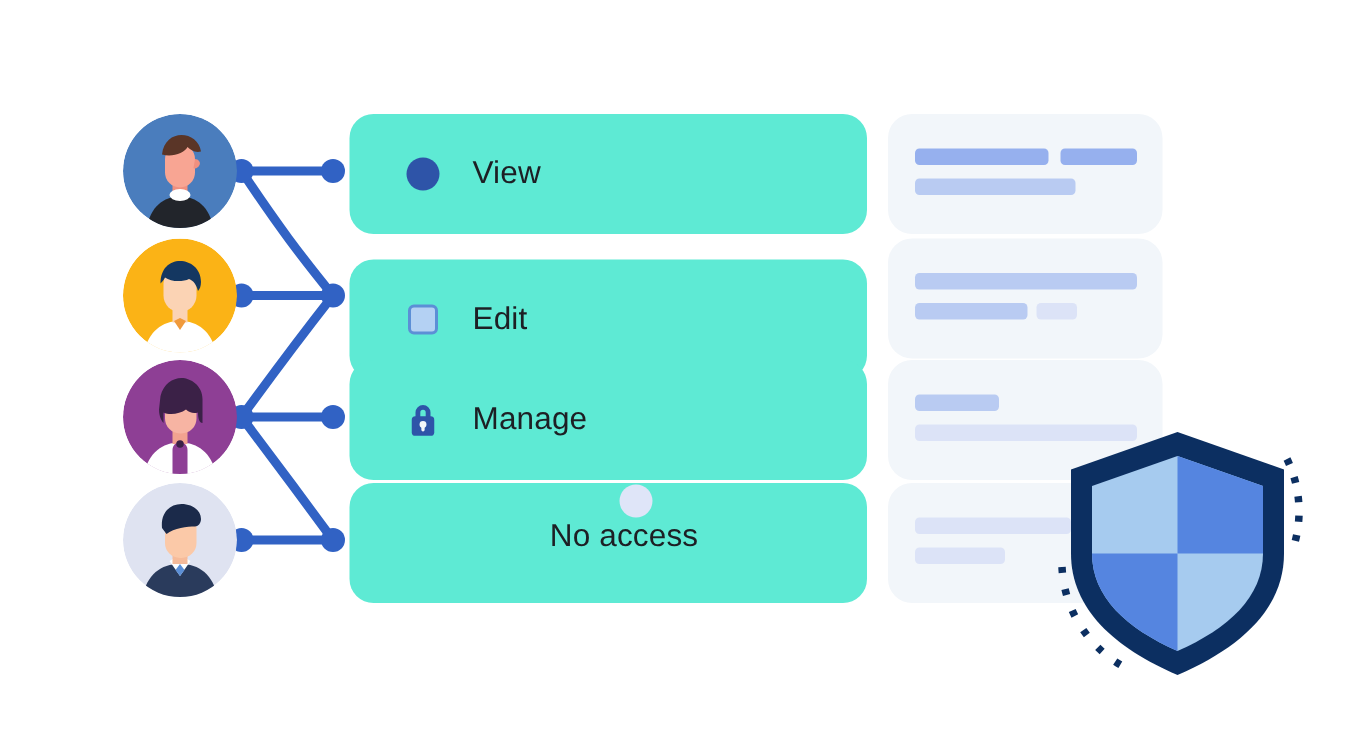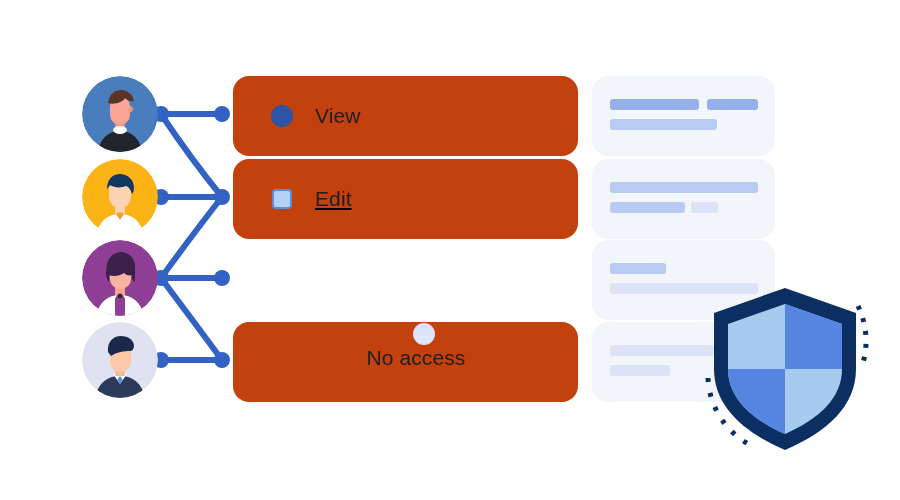--- a/index.html
+++ b/index.html
@@ -13,21 +13,21 @@
   
   .avatar{position:absolute;width:76px;height:76px;border-radius:50%;overflow:hidden;}
   .avatar svg{display:block;width:76px;height:76px;}
 
   
   #links{position:absolute;left:0;top:0;width:900px;height:500px;pointer-events:none;}
 
   
   .perm-card{
     position:absolute;left:233px;width:345px;height:80px;
-    background:#c2410c;border-radius:16px;
+    background:#5eead4;border-radius:16px;
     display:flex;align-items:center;
   }
   .perm-icon{width:24px;height:24px;margin-left:37px;flex:0 0 auto;
              display:flex;align-items:center;justify-content:center;}
   .dot-full{width:22px;height:22px;border-radius:50%;background:#2e54a8;}
   .dot-empty{width:22px;height:22px;border-radius:50%;background:#dfe5f8;}
   .sq{width:20px;height:20px;border-radius:4px;background:#b4d1f3;border:2px solid #5c8fd6;box-sizing:border-box;}
   .lock svg{display:block;}
   .perm-label{
     margin-left:21px;font-size:21px;color:#1d1f24;
@@ -120,27 +120,38 @@
     </svg>
   </div>
 
   <div class="perm-card" style="top:76px;">
     <span class="perm-icon">
         <span class="dot-full"></span>
       </span>
     <span class="perm-label">View</span>
   </div>
 
-  <div class="perm-card" style="top:159px;text-decoration:underline;">
+  <div class="perm-card" style="top:173px;">
     <span class="perm-icon">
         <span class="sq"></span>
       </span>
     <span class="perm-label">Edit</span>
   </div>
 
+  <div class="perm-card" style="top:240px;">
+    <span class="perm-icon lock">
+      <svg width="22" height="24" viewBox="0 0 22 24" xmlns="http://www.w3.org/2000/svg">
+        <path d="M6 10V7a5 5 0 0 1 10 0v3h-3.2V7a1.8 1.8 0 0 0-3.6 0v3z" fill="#2e54a8"></path>
+        <rect x="3.5" y="9.5" width="15" height="13" rx="2.4" fill="#2e54a8"></rect>
+        <circle cx="11" cy="15" r="2.3" fill="#f2f6fa"></circle>
+        <rect x="9.9" y="15" width="2.2" height="4.6" rx="1.1" fill="#f2f6fa"></rect>
+      </svg>
+    </span>
+    <span class="perm-label">Manage</span>
+  </div>
 
   <div class="perm-card" style="top:322px;flex-direction:column;">
     <span class="perm-icon">
         <span class="dot-empty"></span>
       </span>
     <span class="perm-label">No access</span>
   </div>
 
   <div class="skel-card" style="top:76px;">
     <span class="bar" style="left:18px;top:23px;width:89px;background:#96b0ee;"></span>

